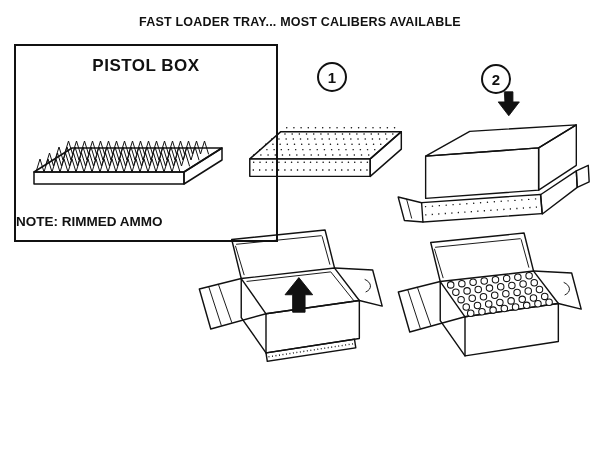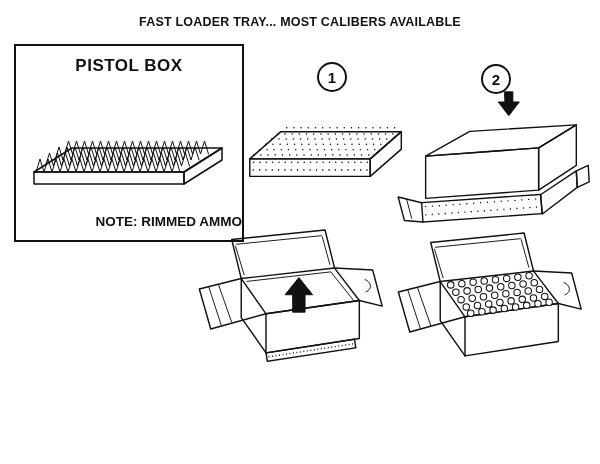--- a/index.html
+++ b/index.html
@@ -1,25 +1,25 @@
 <!DOCTYPE html>
 <html><head>
 <meta charset="utf-8">
 <style>
   html,body{margin:0;padding:0;background:#fff;}
   .sheet{position:relative;width:600px;height:380px;background:#fff;color:#111;
          font-family:"Liberation Sans",sans-serif;overflow:hidden;}
   .abs{position:absolute;}
   .main-title{left:0;top:15px;width:100%;text-align:center;font-weight:bold;
               font-size:12.5px;letter-spacing:.2px;}
-  .panel{left:14px;top:44px;width:226px;height:194px;border:2px solid #111;}
+  .panel{left:14px;top:44px;width:226px;height:194px;border:2px solid #111;padding-left:34px;}
   .panel-title{left:0;top:10px;width:100%;text-align:center;font-weight:bold;
                font-size:17px;letter-spacing:.5px;}
   .panel-svg{left:8px;top:56px;}
-  .note{left:0;bottom:9px;width:100%;text-align:right;font-weight:bold;
+  .note{left:0;bottom:9px;width:100%;text-align:left;font-weight:bold;
         font-size:13.5px;line-height:1.3;}
   .badge{width:26px;height:26px;border:2.5px solid #111;border-radius:50%;
          display:flex;align-items:center;justify-content:center;
          font-weight:bold;font-size:15px;background:#fff;}
   .footer{left:0;top:428px;width:100%;text-align:center;font-weight:bold;
           font-size:21px;letter-spacing:1.2px;}
   svg path, svg line, svg circle{stroke:#111;stroke-width:1.5;fill:none;
         stroke-linecap:round;stroke-linejoin:round;}
   svg .fill{fill:#111;stroke:#111;stroke-width:1;}
   svg .thin{stroke-width:1;}

